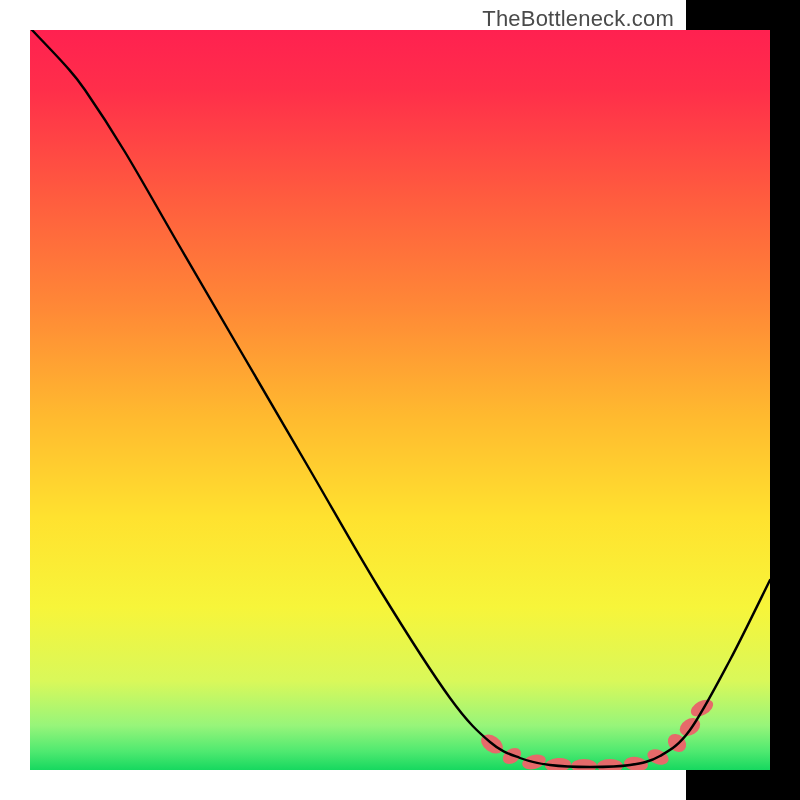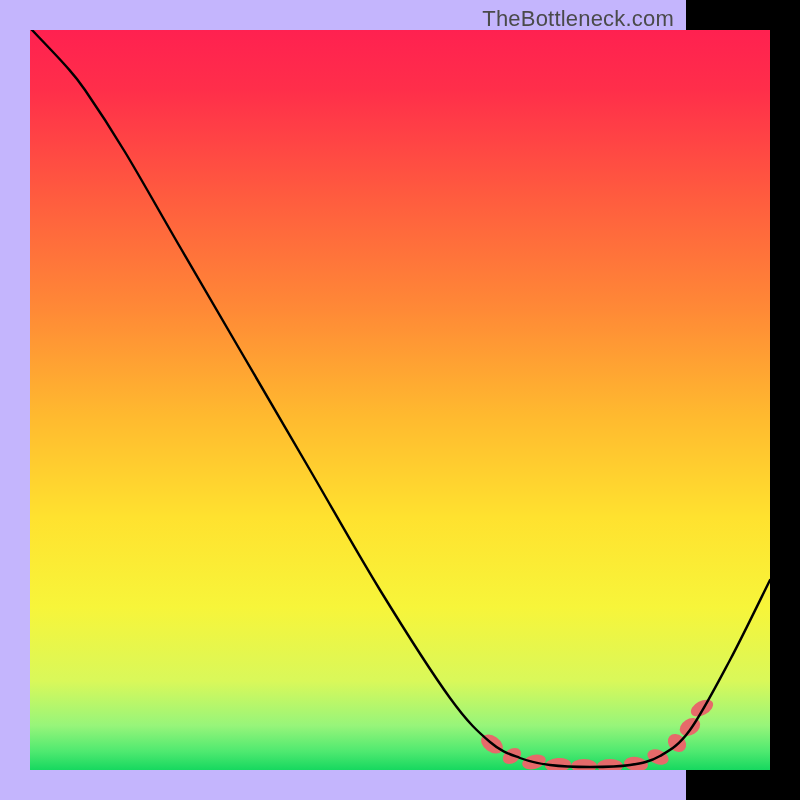--- a/index.html
+++ b/index.html
@@ -8,21 +8,21 @@
     width: 800px;
     height: 800px;
     background: #000000;
     overflow: hidden;
     font-family: Arial, Helvetica, sans-serif;
   }
   .stage {
     position: relative;
     width: 686px;
     height: 800px;
-    background: #c4b5fd;
+    background: #ffffff;
   }
   .attribution {
     position: absolute;
     top: 6px;
     right: 12px;
     font-size: 22px;
     font-weight: 500;
     color: #4a4a4a;
     letter-spacing: 0.2px;
     z-index: 5;

